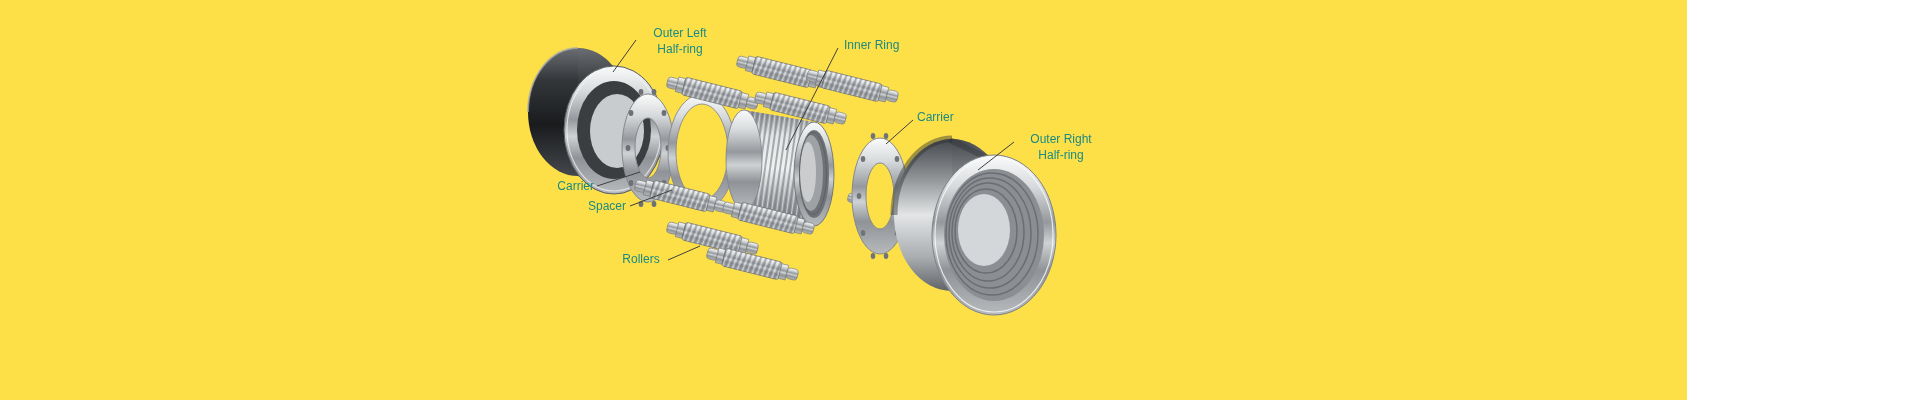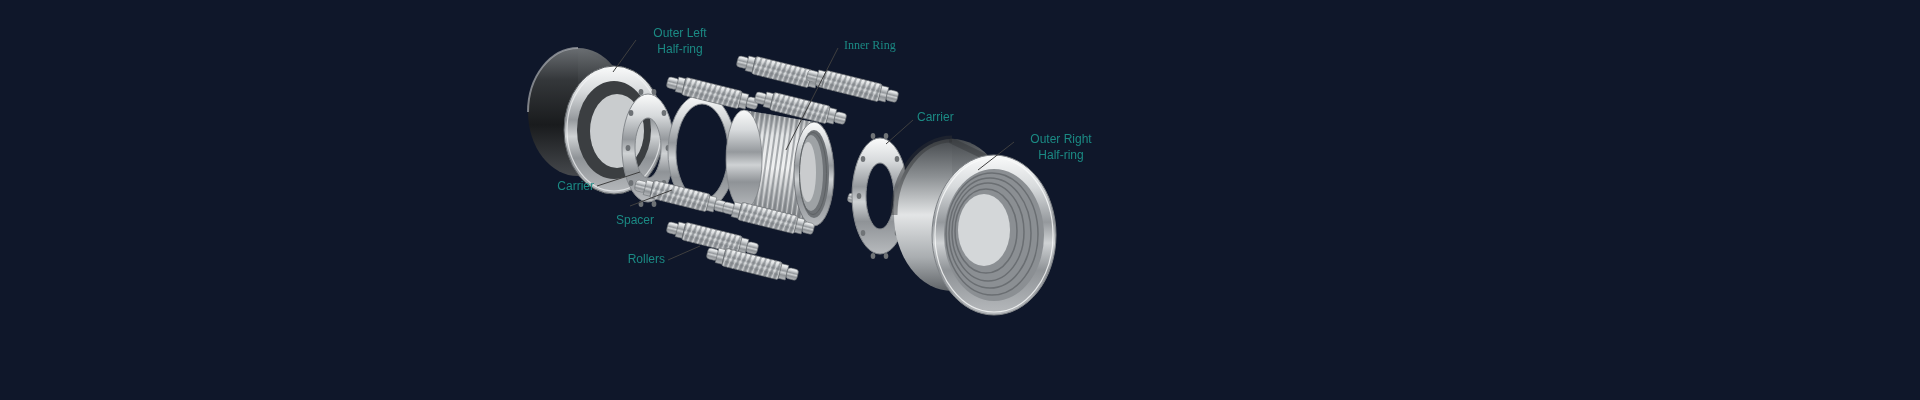--- a/index.html
+++ b/index.html
@@ -1,19 +1,19 @@
 <!DOCTYPE html>
 <html><head>
 <meta charset="utf-8">
 <style>
   html,body{margin:0;padding:0;background:#ffffff;}
   .stage{
     position:relative;
-    width:1920px;height:400px;
-    background:#0f172a;
+    width:1687px;height:400px;
+    background:#fde047;
     overflow:hidden;
     font-family:"Liberation Sans",sans-serif;
   }
   .art{position:absolute;left:0;top:0;}
   .label{
     position:absolute;
     font-size:12px;
     line-height:1.3;
     color:#1b8a84;
     white-space:pre-line;
@@ -166,26 +166,26 @@
       <line x1="1014" y1="142" x2="978" y2="170"></line>
       <line x1="597" y1="186" x2="640" y2="172"></line>
       <line x1="630" y1="206" x2="672" y2="190"></line>
       <line x1="668" y1="260" x2="700" y2="246"></line>
     </g>
   </svg>
 
   <div class="label center" style="left:638px;top:26px;width:84px;">Outer Left
 Half-ring</div>
 
-  <div class="label" style="left:844px;top:38px;font-family:Liberation Serif, serif;">Inner Ring</div>
+  <div class="label" style="left:844px;top:38px;">Inner Ring</div>
 
   <div class="label" style="left:917px;top:110px;">Carrier</div>
 
   <div class="label center" style="left:1016px;top:132px;width:90px;">Outer Right
 Half-ring</div>
 
   <div class="label right" style="left:546px;top:179px;width:48px;">Carrier</div>
 
-  <div class="label right" style="left:606px;top:199px;width:48px;margin-top:14px;">Spacer</div>
+  <div class="label right" style="left:578px;top:199px;width:48px;">Spacer</div>
 
-  <div class="label right" style="left:617px;top:252px;width:48px;">Rollers</div>
+  <div class="label right" style="left:617px;top:252px;width:48px;text-align:center;">Rollers</div>
 
 </div>
 
 </body></html>

